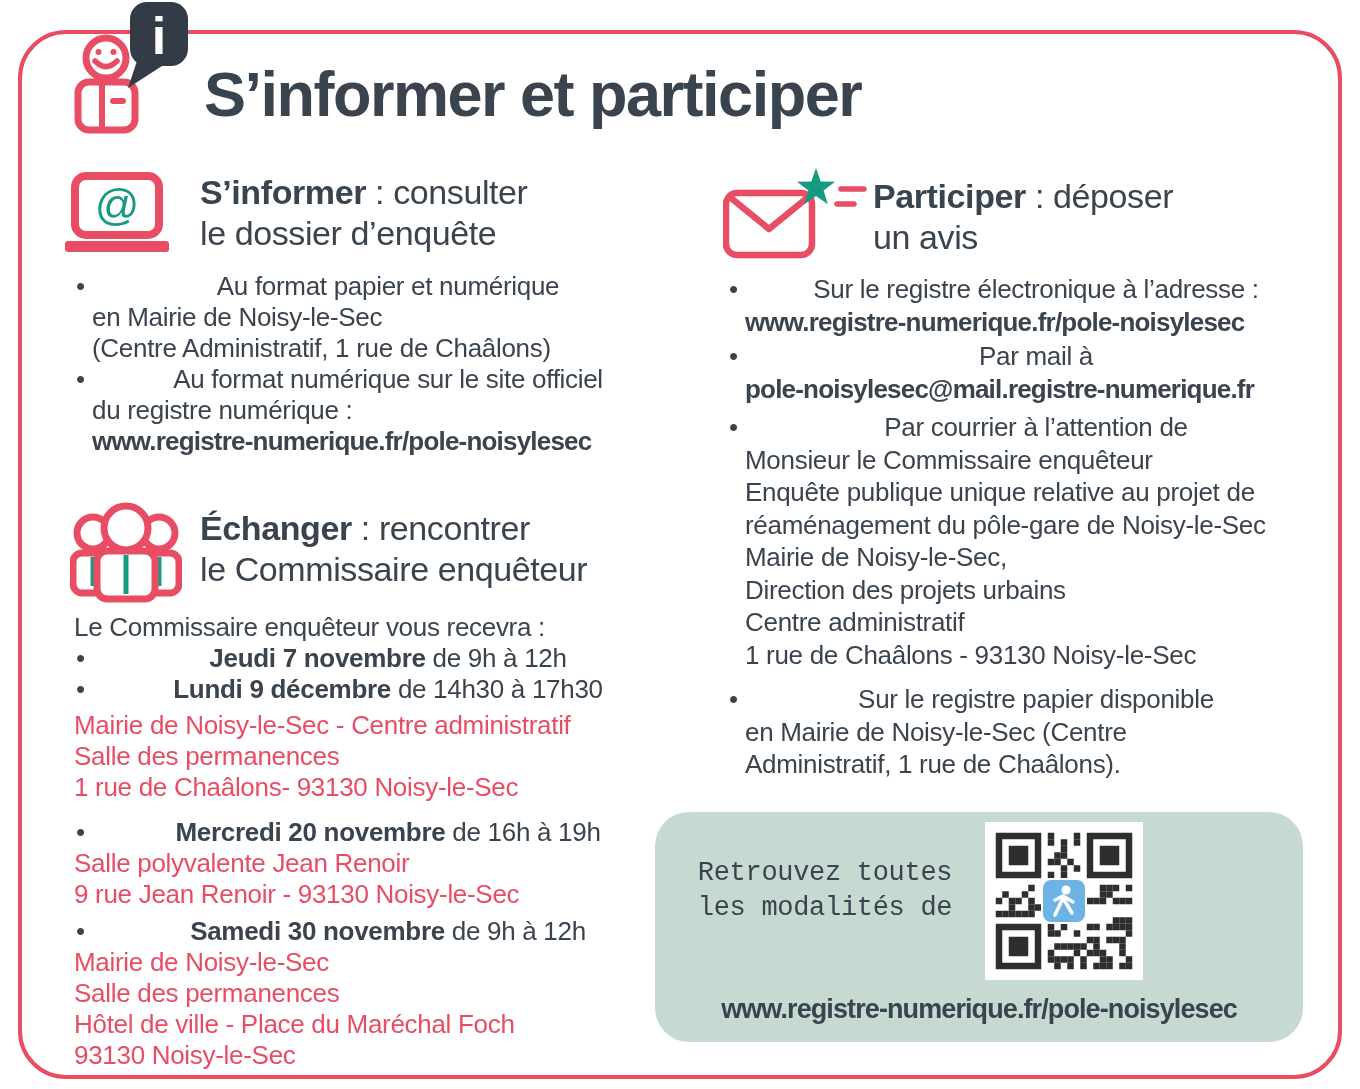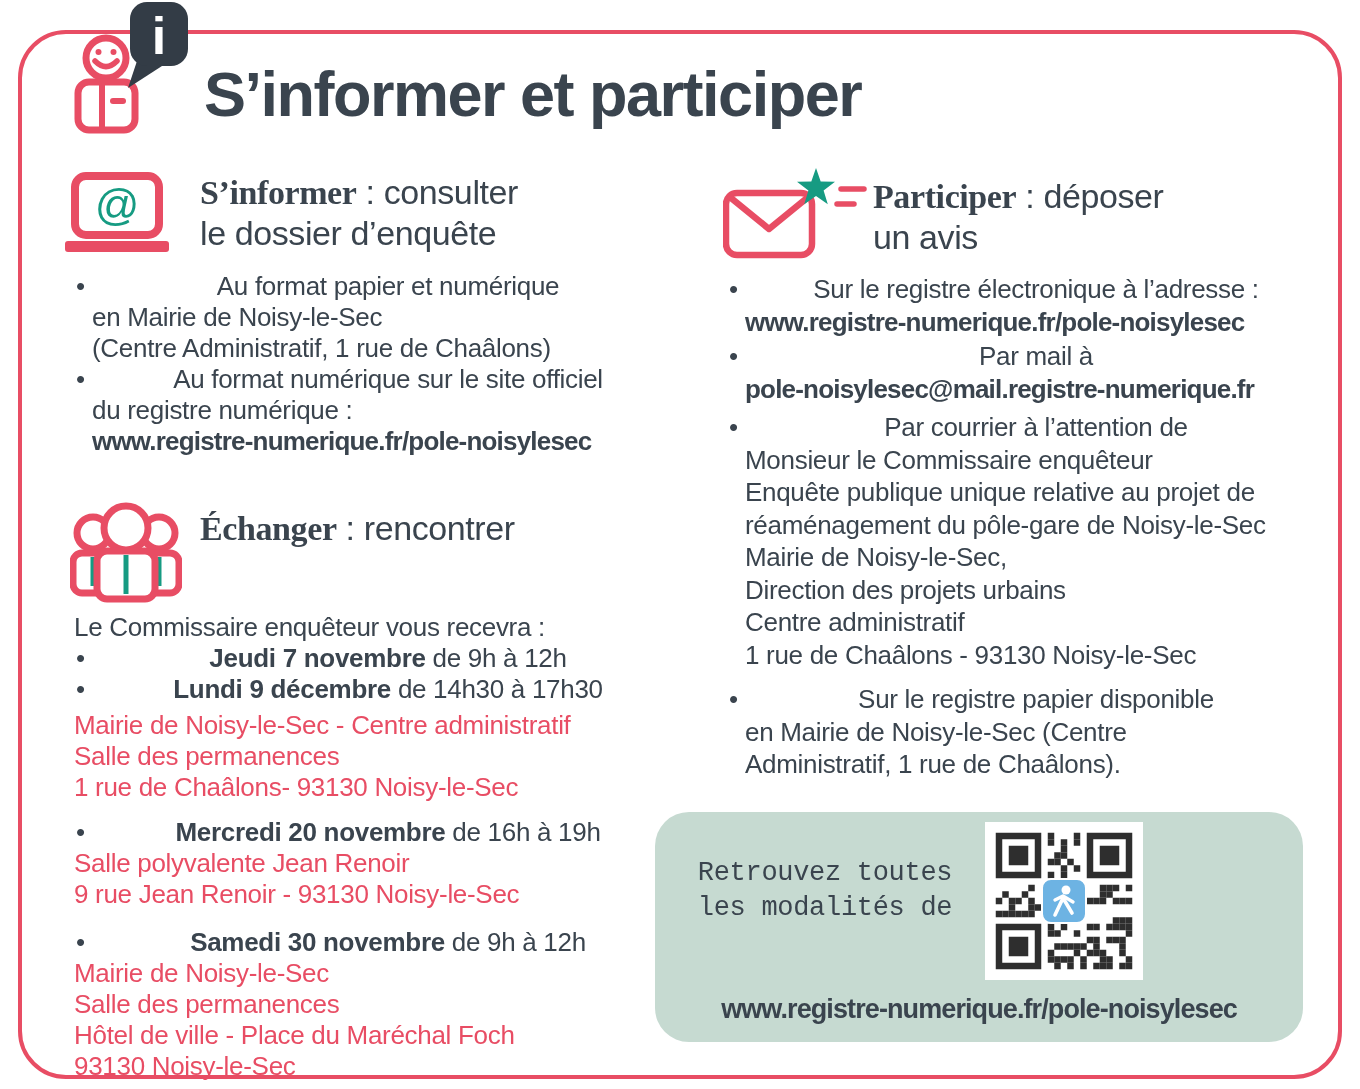--- a/index.html
+++ b/index.html
@@ -19,21 +19,21 @@
   .abs{position:absolute;}
   .card{
     position:absolute;left:18px;top:30px;width:1324px;height:1049px;
     border:4px solid var(--pink);border-radius:48px;background:transparent;
   }
   .title{
     font-size:63px;font-weight:bold;letter-spacing:-1.5px;white-space:nowrap;
     color:var(--dark);
   }
   .h2{font-size:34px;line-height:41px;letter-spacing:-0.4px;color:var(--dark);}
-  .h2 b{font-weight:bold;font-family:Liberation Serif, serif;}
+  .h2 b{font-weight:bold;}
   .ln{font-size:26px;line-height:31px;letter-spacing:-0.3px;white-space:nowrap;}
   .ln32{font-size:26px;line-height:32.5px;letter-spacing:-0.3px;white-space:nowrap;}
   .bl{position:relative;padding-left:18px;text-align:center;}
   .bl::before{content:"\2022";position:absolute;left:2px;color:var(--dark);}
   .ct{padding-left:18px;}
   .pk{color:var(--pink);}
   b{font-weight:bold;}
   .burl{font-weight:bold;letter-spacing:-0.8px;}
   .greenbox{
     position:absolute;left:655px;top:812px;width:648px;height:230px;
@@ -100,37 +100,38 @@
   <rect x="68" y="51" width="41" height="40" rx="9" fill="#ffffff" stroke="var(--pink)" stroke-width="7"></rect>
   <line x1="23" y1="55" x2="23" y2="84" stroke="var(--teal)" stroke-width="5"></line>
   <line x1="89" y1="55" x2="89" y2="84" stroke="var(--teal)" stroke-width="5"></line>
   <circle cx="56" cy="26" r="22" fill="#ffffff" stroke="var(--pink)" stroke-width="7"></circle>
   <rect x="27" y="49" width="58" height="48" rx="10" fill="#ffffff" stroke="var(--pink)" stroke-width="7"></rect>
   <line x1="56" y1="53" x2="56" y2="92" stroke="var(--teal)" stroke-width="5"></line>
 </svg>
 
 <div class="abs h2" style="left:200px;top:508px">
   <div style="white-space:nowrap"><b>Échanger</b><span> : rencontrer</span></div>
+  <div style="white-space:nowrap">le Commissaire enquêteur</div>
 </div>
 
 <div class="abs" style="left:74px;top:612px;width:610px">
   <div class="ln">Le Commissaire enquêteur vous recevra :</div>
   <div class="ln bl"><b>Jeudi 7 novembre</b><span> de 9h à 12h</span></div>
   <div class="ln bl"><b>Lundi 9 décembre</b><span> de 14h30 à 17h30</span></div>
   <div style="margin-top:5px">
     <div class="ln pk">Mairie de Noisy-le-Sec - Centre administratif</div>
     <div class="ln pk">Salle des permanences</div>
     <div class="ln pk">1 rue de Chaâlons- 93130 Noisy-le-Sec</div>
   </div>
   <div class="ln bl" style="margin-top:14px"><b>Mercredi 20 novembre</b><span> de 16h à 19h</span></div>
   <div>
     <div class="ln pk">Salle polyvalente Jean Renoir</div>
     <div class="ln pk">9 rue Jean Renoir - 93130 Noisy-le-Sec</div>
   </div>
-  <div class="ln bl" style="margin-top:17px"><b>Samedi 30 novembre</b><span> de 9h à 12h</span></div>
+  <div class="ln bl" style="margin-top:6px"><b>Samedi 30 novembre</b><span> de 9h à 12h</span></div>
   <div>
     <div class="ln pk">Mairie de Noisy-le-Sec</div>
     <div class="ln pk">Salle des permanences</div>
     <div class="ln pk">Hôtel de ville - Place du Maréchal Foch</div>
     <div class="ln pk">93130 Noisy-le-Sec</div>
   </div>
 </div>
 
 <svg class="abs" style="left:723px;top:166px" width="144" height="94" viewBox="0 0 144 94">
   <rect x="3" y="27" width="86" height="62" rx="11" fill="#ffffff" stroke="var(--pink)" stroke-width="6.5"></rect>

